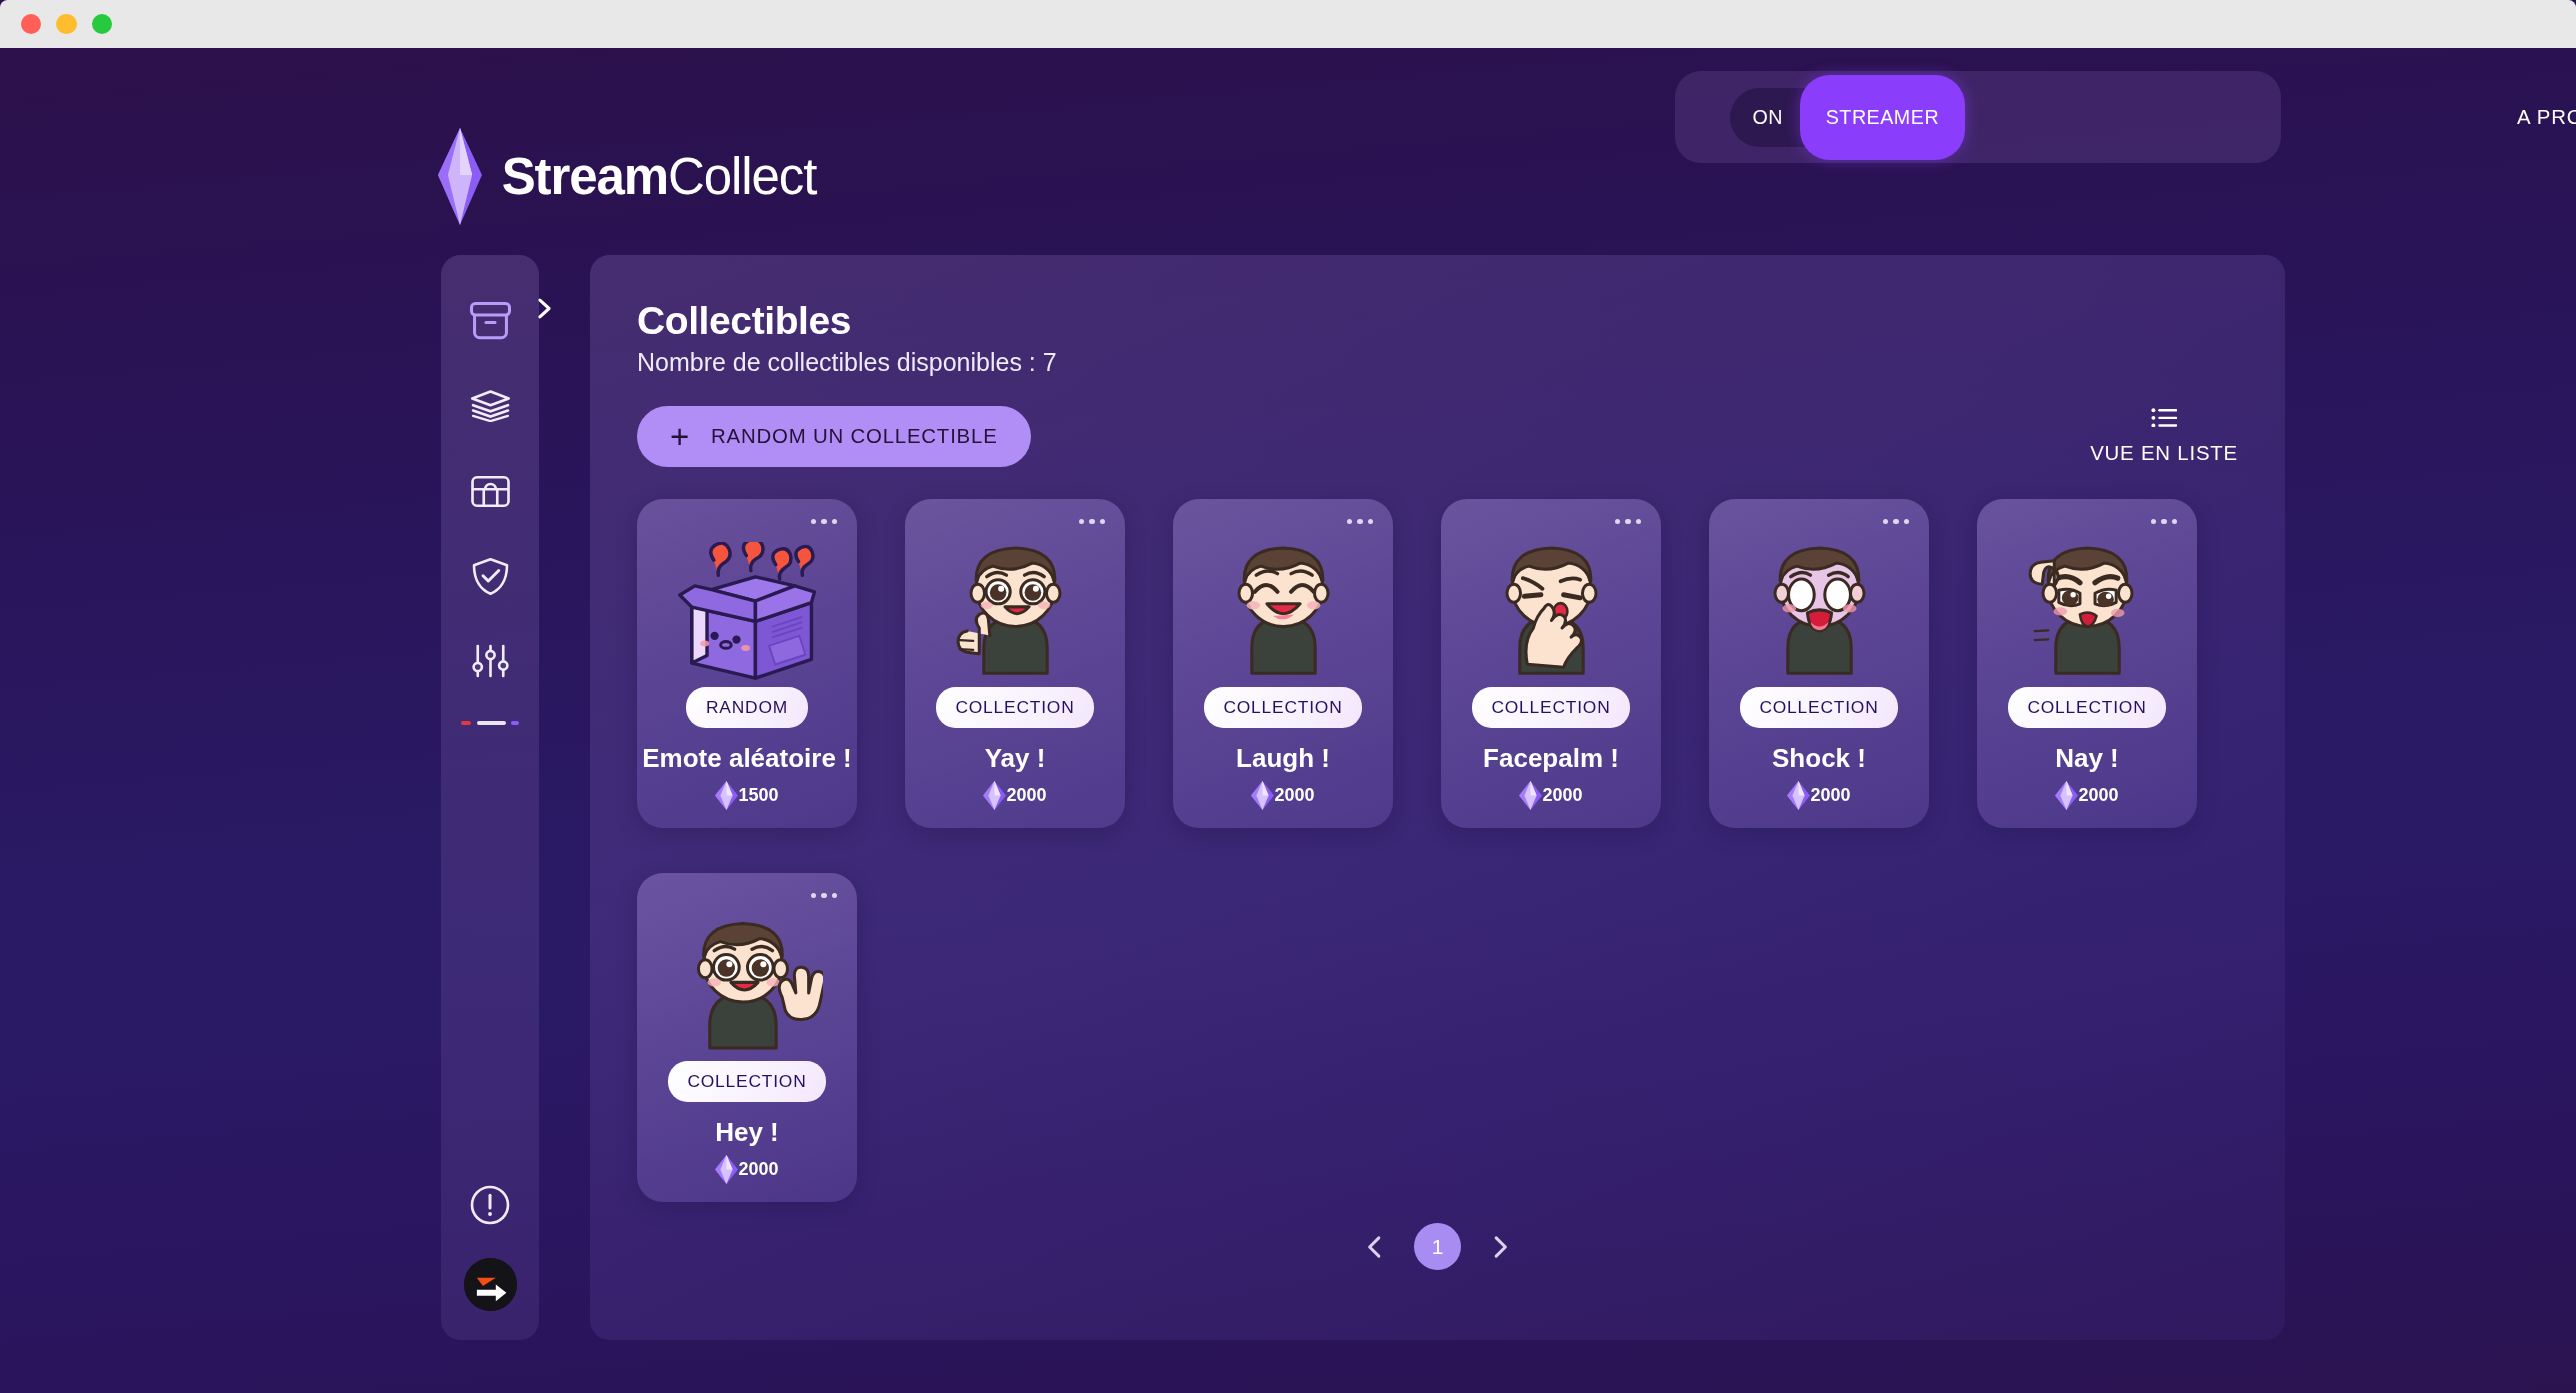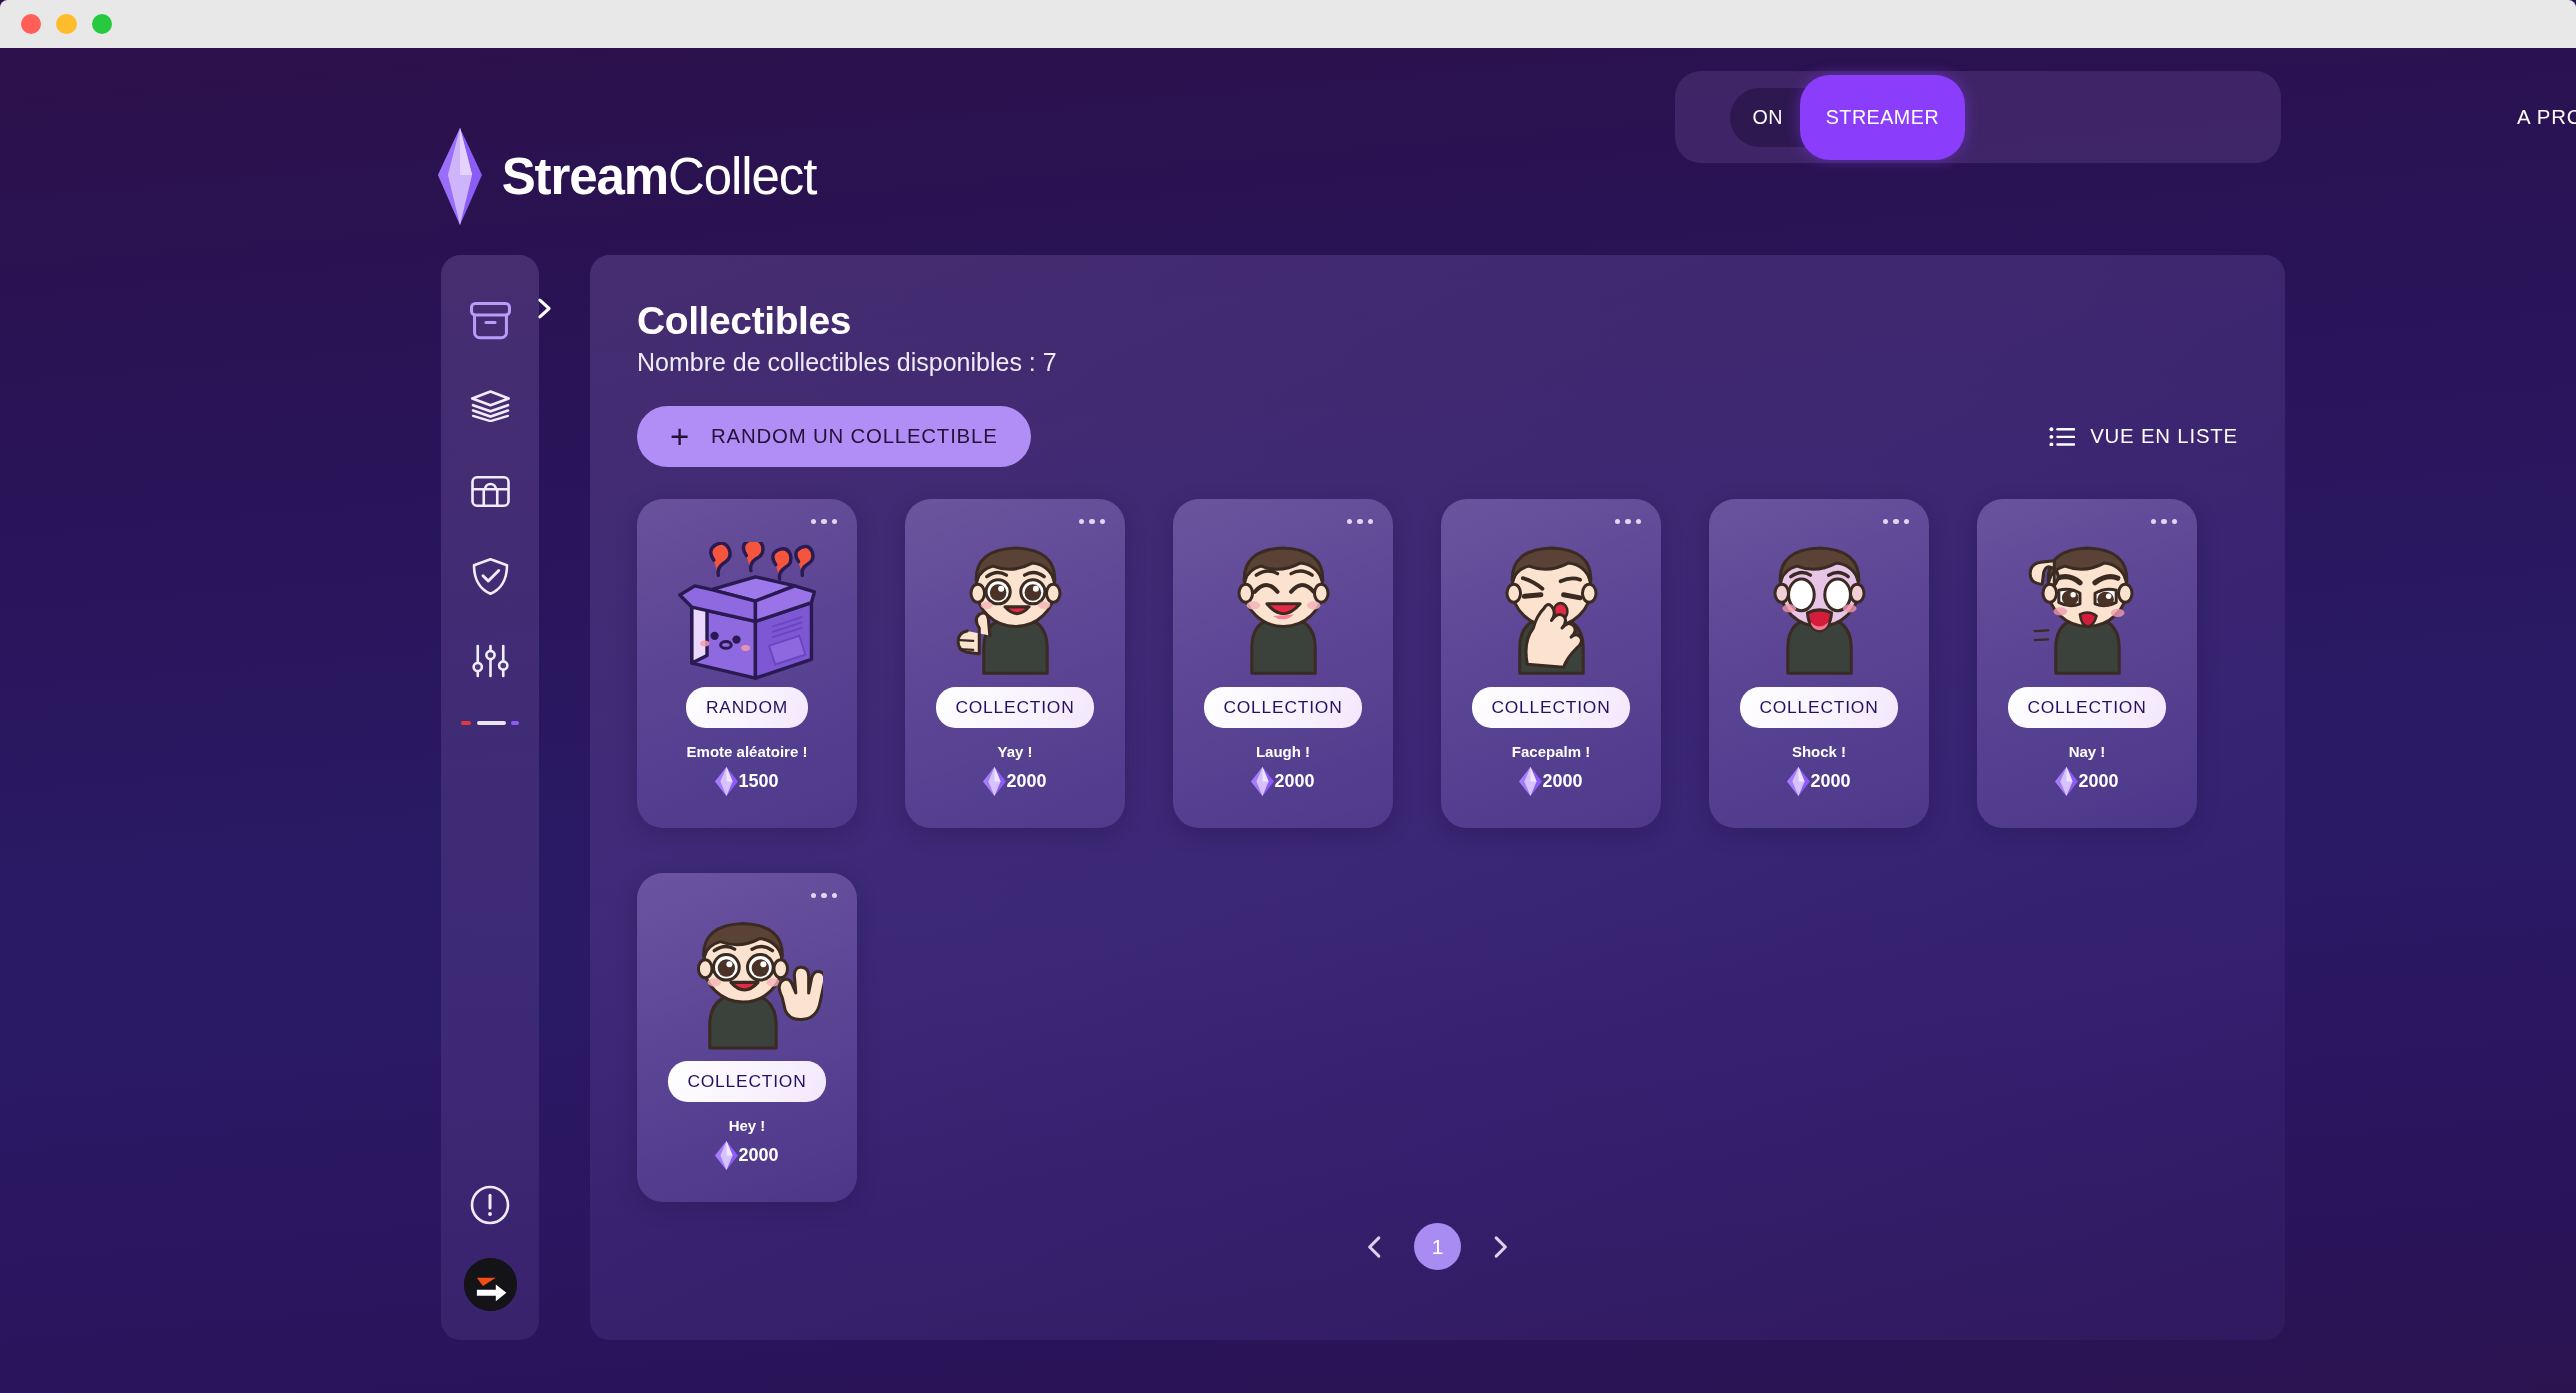--- a/index.html
+++ b/index.html
@@ -128,21 +128,21 @@
     border:none; border-radius:33px;
     height:61px; padding:0 33px;
     display:flex; align-items:center; gap:21px;
     font-size:20.4px; font-weight:500; letter-spacing:0.8px;
     font-family:"Liberation Sans", sans-serif; cursor:pointer;
   }
   #add-btn .plus { font-size:33px; font-weight:300; line-height:0.7; }
   #list-view-btn {
     display:flex; align-items:center; gap:15px;
     color:#ffffff; font-size:20.4px; letter-spacing:0.8px; cursor:pointer;
-    background:none; border:none; font-family:"Liberation Sans", sans-serif;
+    background:none; border:none; font-family:"Liberation Sans", sans-serif;flex-direction:column;
   }
 
   
   #grid {
     margin-top:32px;
     display:flex; flex-wrap:wrap; gap:0;
     width:1605px;
   }
   .card {
     position:relative;
@@ -167,21 +167,21 @@
     display:flex; align-items:flex-end; justify-content:center;
   }
   .card-art svg { display:block; }
   .badge {
     margin-top:5px;
     background:linear-gradient(120deg,#ffffff 0%,#f8f2fe 60%,#f2e7fd 100%);
     color:#261160; font-size:17.4px; font-weight:500; letter-spacing:0.8px;
     border-radius:19.7px; padding:9.8px 19.7px; white-space:nowrap;
   }
   .card-name {
-    margin-top:15px; color:#ffffff; font-size:15px; font-weight:bold;
+    margin-top:15px; color:#ffffff; font-size:26px; font-weight:bold;
   }
   .card-price {
     margin-top:7.6px; display:flex; align-items:center; 
     color:#ffffff; font-size:18px; font-weight:bold;
   }
   .card-price svg { display:block; }
 
   
   #pagination {
     position:absolute; left:0; bottom:70px; width:1695px;

